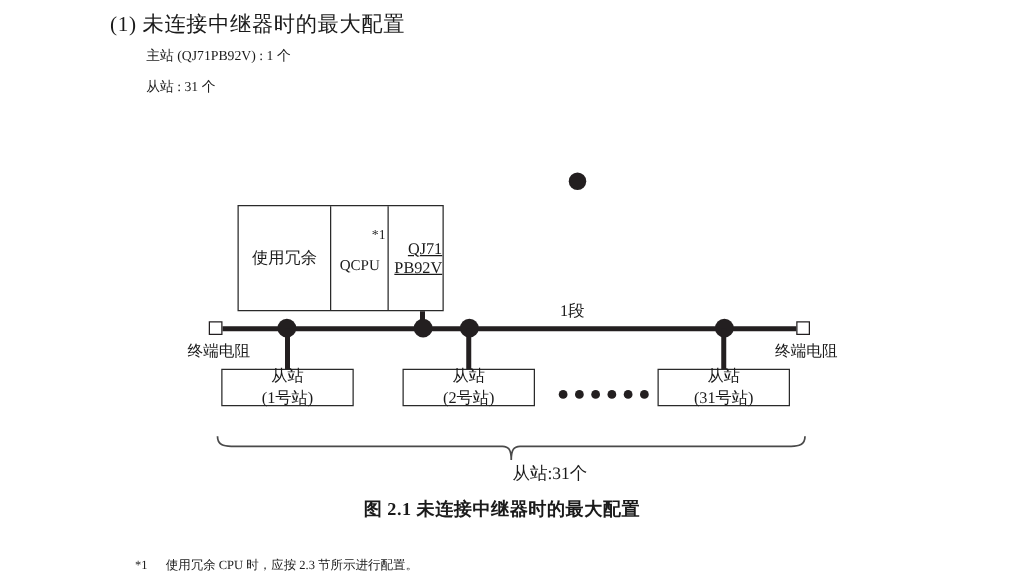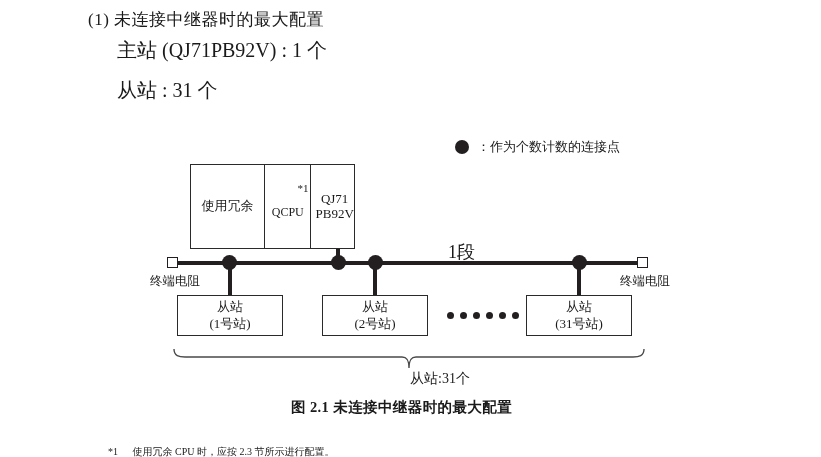--- a/index.html
+++ b/index.html
@@ -22,25 +22,25 @@
     left: 88px;
     top: 8px;
     font-size: 17px;
     font-weight: normal;
     letter-spacing: 0.5px;
     white-space: nowrap;
   }
   .sub-line {
     position: absolute;
     left: 117px;
-    font-size: 20px;
+    font-size: 11px;
     white-space: nowrap;
   }
   .sub-line.l1 { top: 37px; }
-  .sub-line.l2 { top: 62px; margin-top: 15px; }
+  .sub-line.l2 { top: 62px; }
 
   
   .diagram {
     position: absolute;
     left: 0;
     top: 0;
     width: 821px;
     height: 457px;
   }
 
@@ -72,21 +72,21 @@
     align-items: center;
     justify-content: center;
     font-size: 13px;
     line-height: 1.15;
     text-align: center;
   }
   .rack-cell:last-child { border-right: none; }
   .cell-power { width: 75px; }
   .cell-cpu   { width: 47px; }
   .cell-net   { width: 43px; justify-content: flex-start; padding-left: 4px; }
-  .cell-net .net-text { text-align: center; }
+  .cell-net .net-text { text-align: right; text-decoration: underline; }
   .sup-note {
     position: absolute;
     right: 2px;
     top: 17px;
     font-size: 11px;
   }
   .cell-cpu .cpu-text {
     position: relative;
     top: 6px;
     font-size: 12px;
@@ -140,30 +140,30 @@
     border-radius: 50%;
     background: #231f20;
     top: 255px;
   }
 
   
   .seg-label {
     position: absolute;
     left: 448px;
     top: 240px;
-    font-size: 18px;
+    font-size: 13px;
     white-space: nowrap;
   }
 
   
   .slave {
     position: absolute;
     top: 295px;
     width: 106px;
-    height: 41px;
+    height: 30px;
     border: 1px solid #2a2a2a;
     box-sizing: border-box;
     display: flex;
     flex-direction: column;
     align-items: center;
     justify-content: center;
     font-size: 13px;
     line-height: 1.3;
   }
   .slave.s1  { left: 177px; }
@@ -252,21 +252,20 @@
   <span>(1)</span>
   <span>未连接中继器时的最大配置</span>
 </div>
 <div class="sub-line l1">主站 (QJ71PB92V) : 1 个</div>
 <div class="sub-line l2">从站 : 31 个</div>
 
 <div class="diagram">
 
   <div class="legend">
     <span class="legend-dot"></span>
-    <span>：作为个数计数的连接点</span>
   </div>
 
 
   <div class="rack">
     <div class="rack-cell cell-power">
       <span>使用冗余</span>
     </div>
     <div class="rack-cell cell-cpu">
       <span class="cpu-text">QCPU</span>
       <span class="sup-note">*1</span>

